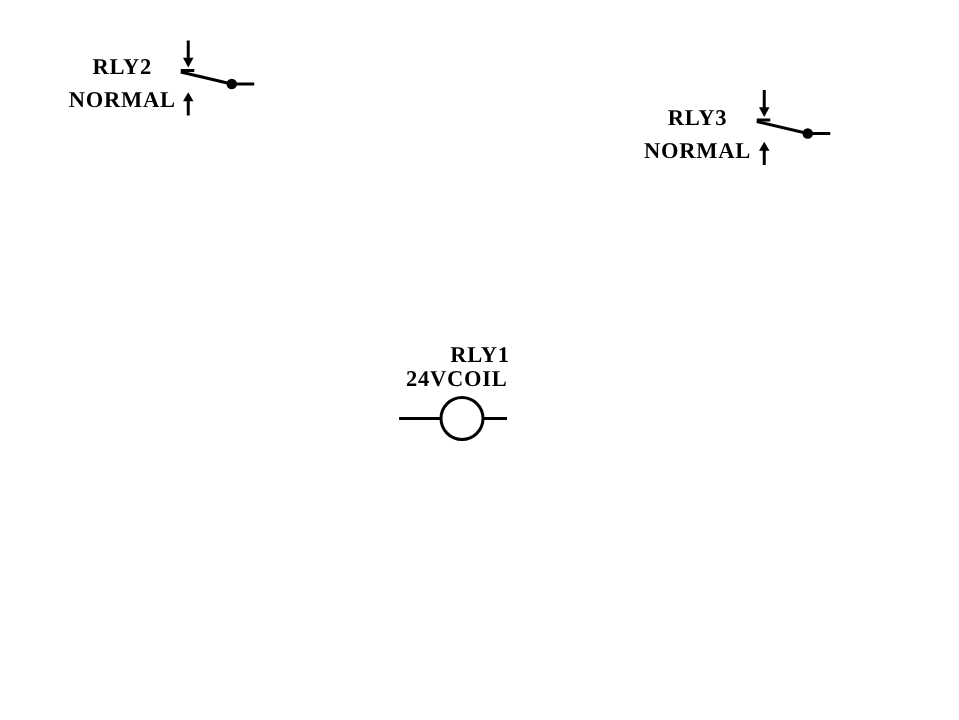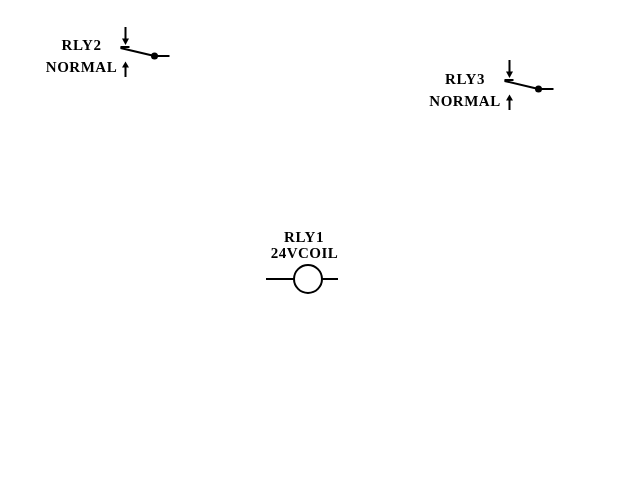--- a/index.html
+++ b/index.html
@@ -46,21 +46,21 @@
   <svg class="sym" style="left:116px;top:25px;" width="56" height="54" viewBox="0 0 56 54">
     <use href="#relay-contact-shape"></use>
   </svg>
 
   <div class="lbl" style="left:420px;top:72px;text-align:center;">RLY3</div>
   <div class="lbl" style="left:420px;top:94px;">NORMAL</div>
   <svg class="sym" style="left:500px;top:58px;" width="56" height="54" viewBox="0 0 56 54">
     <use href="#relay-contact-shape"></use>
   </svg>
 
-  <div class="lbl" style="left:259px;top:230px;">RLY1</div>
+  <div class="lbl" style="left:275px;top:230px;">RLY1</div>
   <div class="lbl" style="left:259.5px;top:246px;">24VCOIL</div>
   <svg class="sym" style="left:260px;top:260px;" width="84" height="38" viewBox="0 0 84 38">
     <g stroke="#000" stroke-width="2" fill="none">
       <line x1="6" y1="19" x2="34" y2="19"></line>
       <circle cx="48" cy="19" r="14"></circle>
       <line x1="62" y1="19" x2="78" y2="19"></line>
     </g>
   </svg>
 
 </div>

